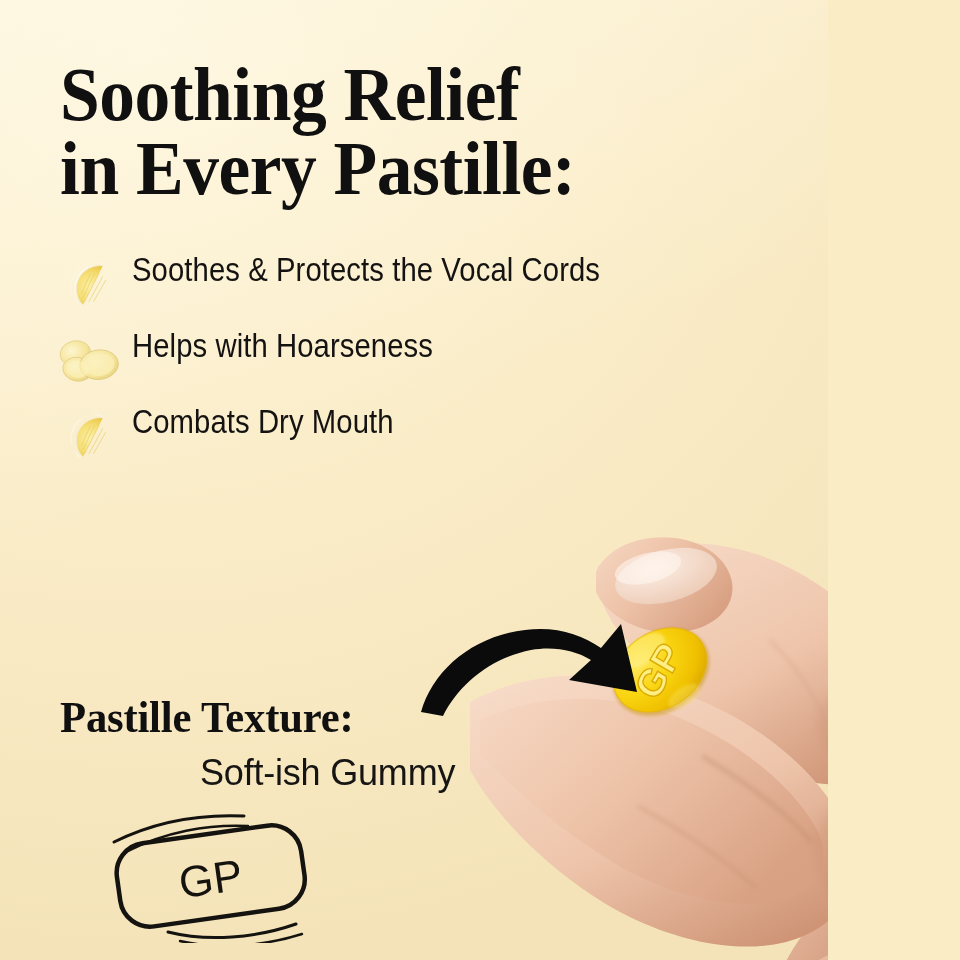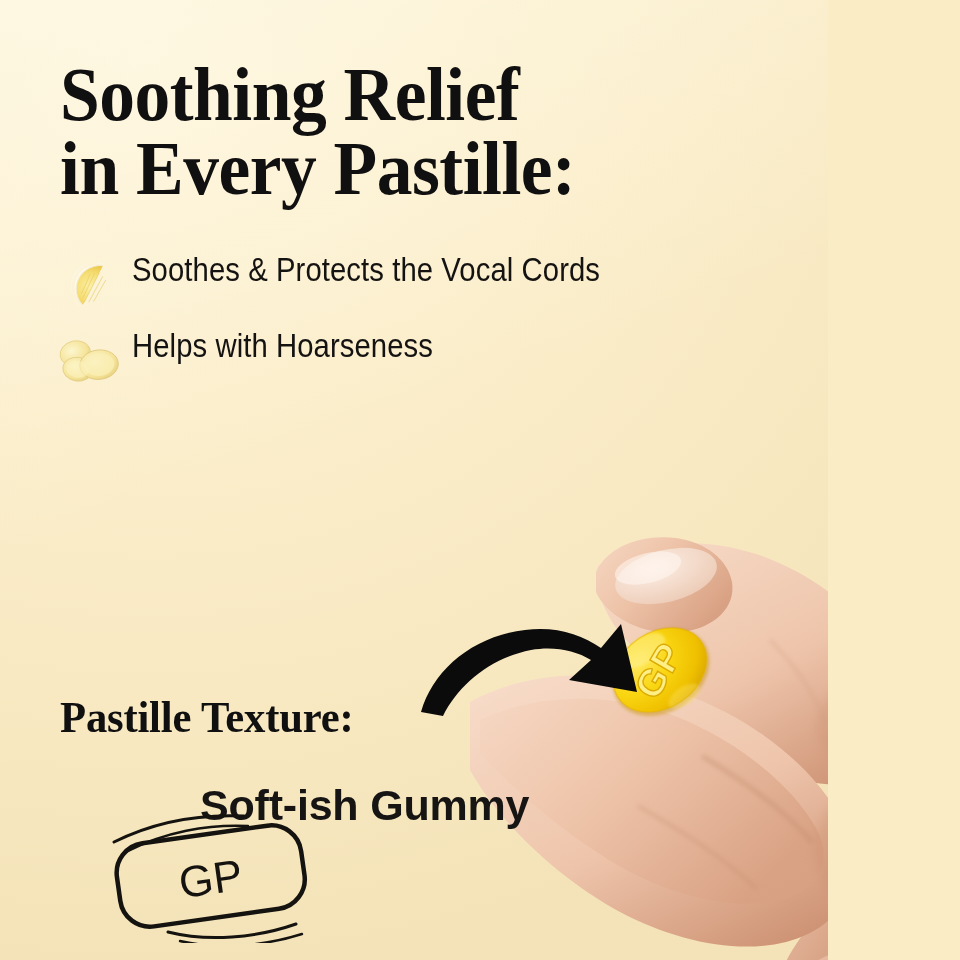--- a/index.html
+++ b/index.html
@@ -51,23 +51,23 @@
   .ginger{position:absolute;left:0px;top:6px;width:68px;height:54px;}
 
   
   .texture-title{
     position:absolute;left:60px;top:692px;z-index:6;
     font-family:"Liberation Serif",serif;font-weight:700;
     font-size:44px;color:#111010;letter-spacing:-0.2px;
     transform:scaleX(.97);transform-origin:left top;
   }
   .texture-sub{
-    position:absolute;left:200px;top:781px;z-index:6;
-    font-family:"Liberation Sans",sans-serif;font-weight:700;
-    font-size:43px;color:#161514;letter-spacing:-.2px;
+    position:absolute;left:200px;top:752px;z-index:6;
+    font-family:"Liberation Sans",sans-serif;font-weight:400;
+    font-size:36px;color:#161514;letter-spacing:-.2px;
   }
 
   .gp-sketch{position:absolute;left:96px;top:808px;width:230px;height:135px;z-index:6;}
 
   
   .arrow{position:absolute;left:415px;top:600px;width:240px;height:120px;z-index:7;}
 
   
   .hand{position:absolute;left:470px;top:520px;width:500px;height:450px;z-index:4;}
   .gummy-wrap{position:absolute;left:596px;top:612px;width:130px;height:118px;z-index:5;}
@@ -124,20 +124,37 @@
           <ellipse cx="34" cy="34" rx="27" ry="22" fill="url(#gngA)" stroke="#e6d189" stroke-width="1.5" transform="rotate(-12 34 34)"></ellipse>
           <ellipse cx="38" cy="62" rx="26" ry="21" fill="url(#gngA)" stroke="#e3ce84" stroke-width="1.5" transform="rotate(8 38 62)"></ellipse>
           <ellipse cx="76" cy="54" rx="34" ry="26" fill="url(#gngA)" stroke="#e0c97c" stroke-width="1.5" transform="rotate(-6 76 54)"></ellipse>
           <ellipse cx="76" cy="54" rx="27" ry="20" fill="#fbf0b8" opacity=".7" transform="rotate(-6 76 54)"></ellipse>
           <ellipse cx="38" cy="62" rx="20" ry="15" fill="#fbf1bd" opacity=".6" transform="rotate(8 38 62)"></ellipse>
         </svg>
       </span>
       <span class="btext">Helps with Hoarseness</span>
     </div>
 
+    <div class="benefit">
+      <span class="bicon">
+        <svg class="lemon" viewBox="0 0 100 100">
+          <path d="M18 78 A46 46 0 0 1 78 18 L84 26 A38 38 0 0 0 26 84 Z" fill="#fbf6e2"></path>
+          <path d="M26 82 A42 42 0 0 1 82 26 Z" fill="url(#lemA)"></path>
+          <g stroke="#e2c85c" stroke-width="1.2" opacity=".75">
+            <line x1="30" y1="78" x2="72" y2="36"></line>
+            <line x1="30" y1="70" x2="64" y2="34"></line>
+            <line x1="38" y1="80" x2="76" y2="44"></line>
+            <line x1="30" y1="62" x2="56" y2="33"></line>
+            <line x1="46" y1="82" x2="79" y2="52"></line>
+          </g>
+          <path d="M26 82 A42 42 0 0 1 82 26" fill="none" stroke="#f4ead0" stroke-width="2"></path>
+        </svg>
+      </span>
+      <span class="btext">Combats Dry Mouth</span>
+    </div>
 
 
   </div>
 
   <div class="hand">
     <svg viewBox="0 0 500 450" width="500" height="450">
       <defs>
         <linearGradient id="skin1" x1="0%" y1="0%" x2="100%" y2="60%">
           <stop offset="0%" stop-color="#f6d7c3"></stop>
           <stop offset="45%" stop-color="#eec4a9"></stop>

